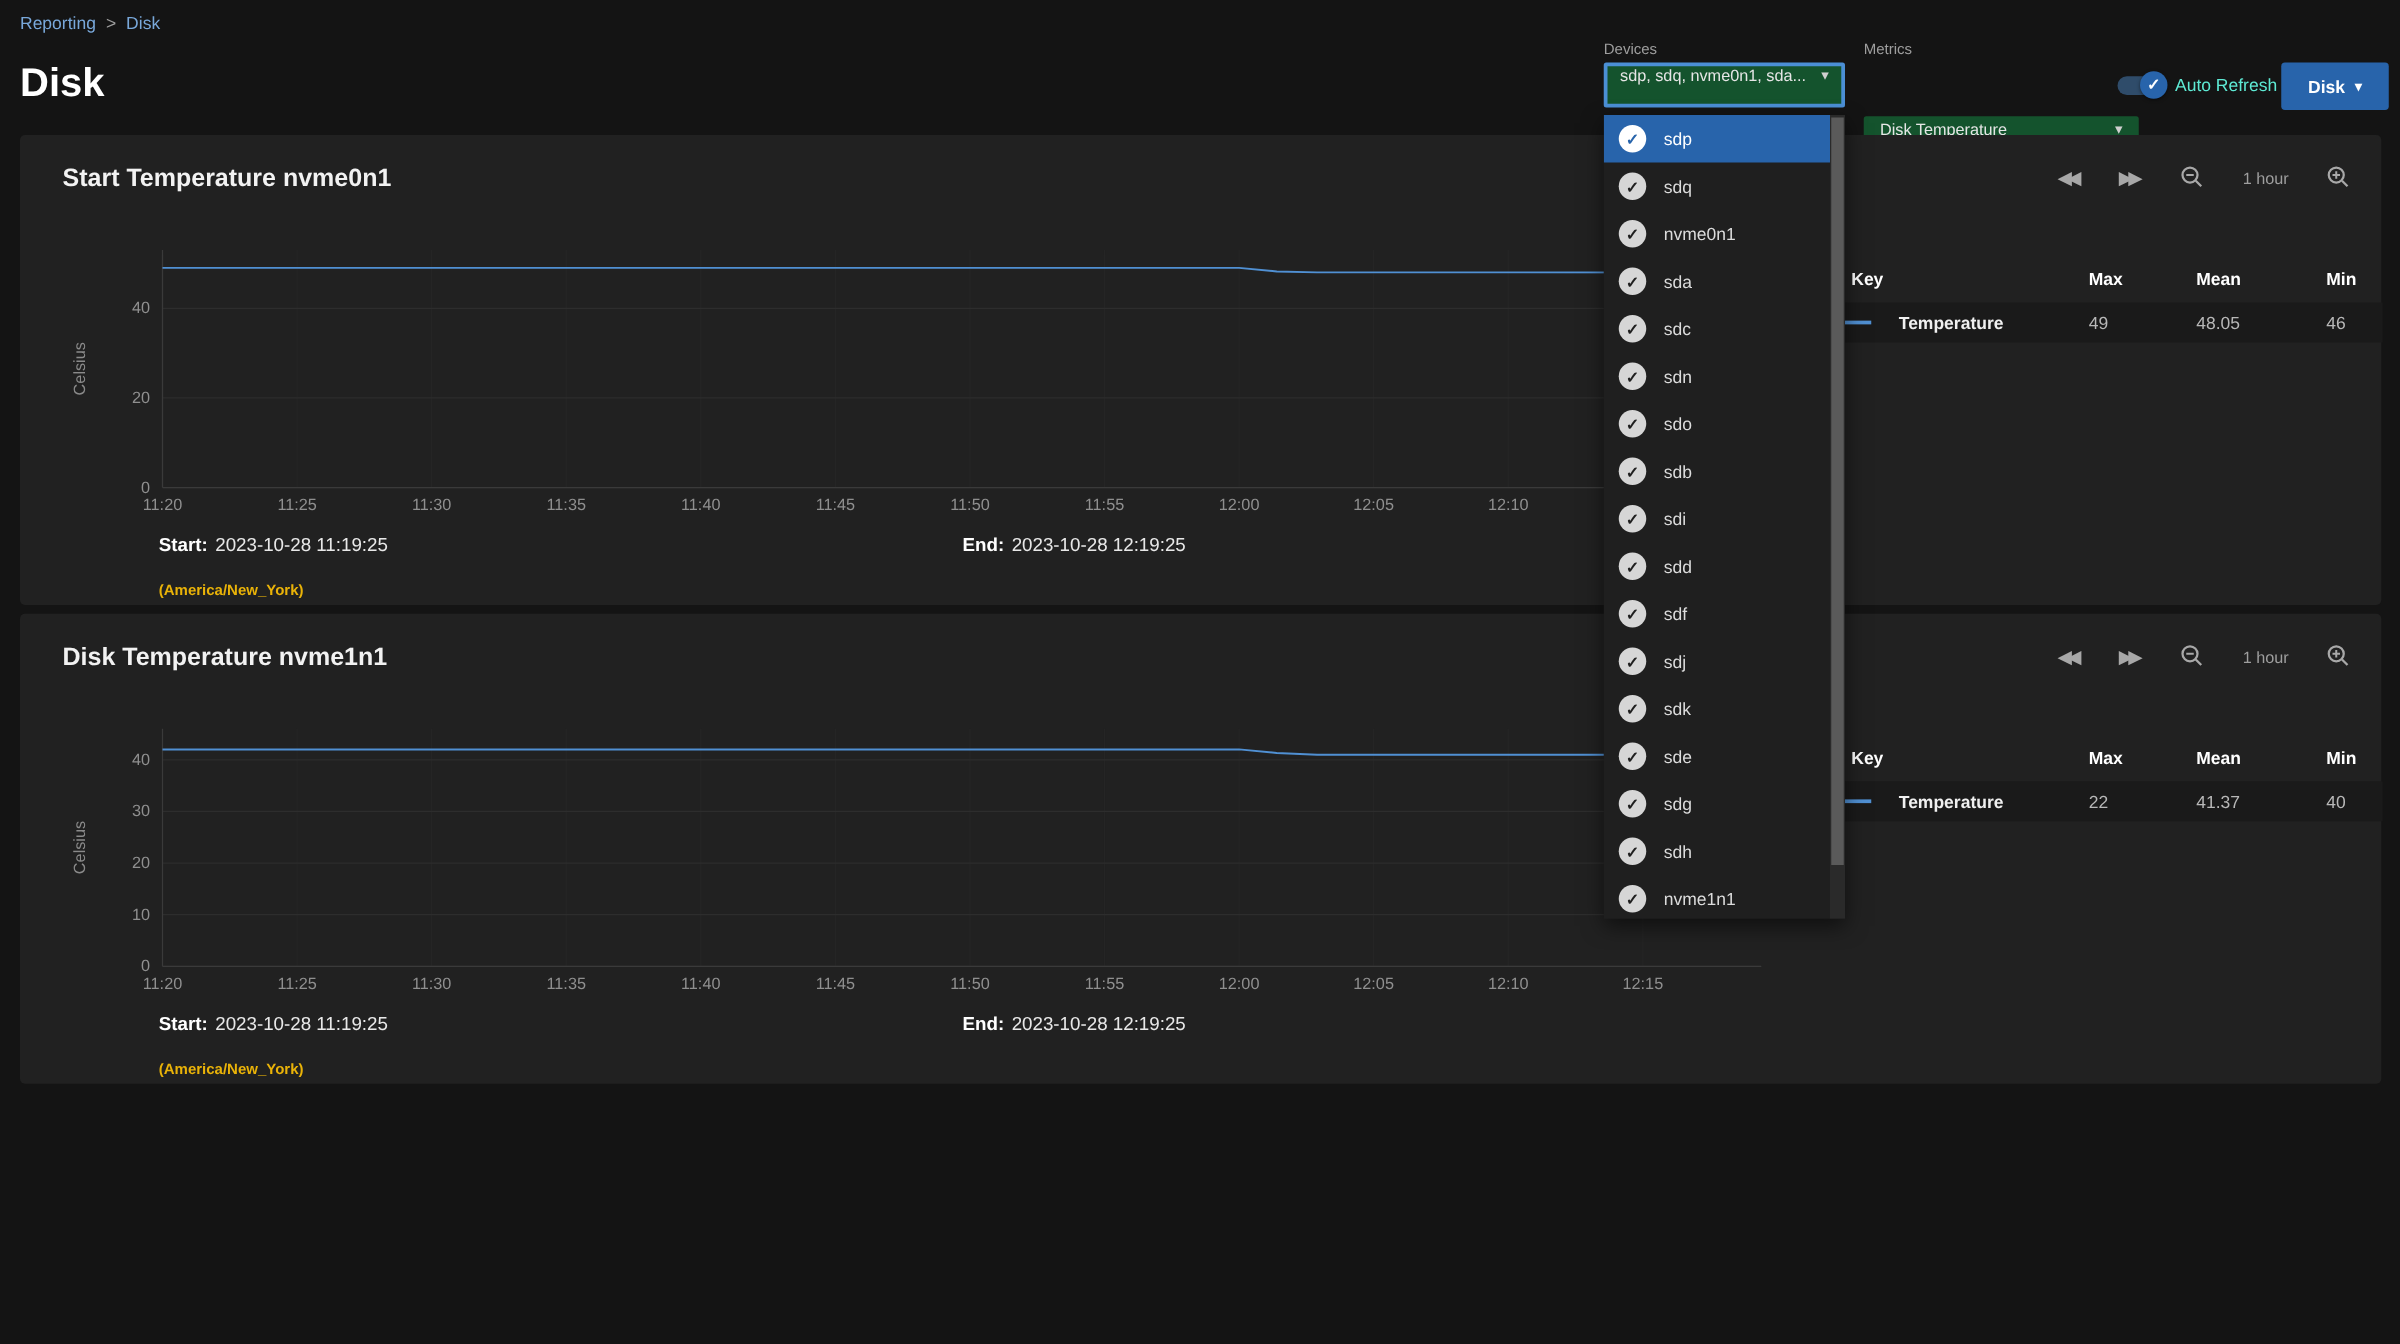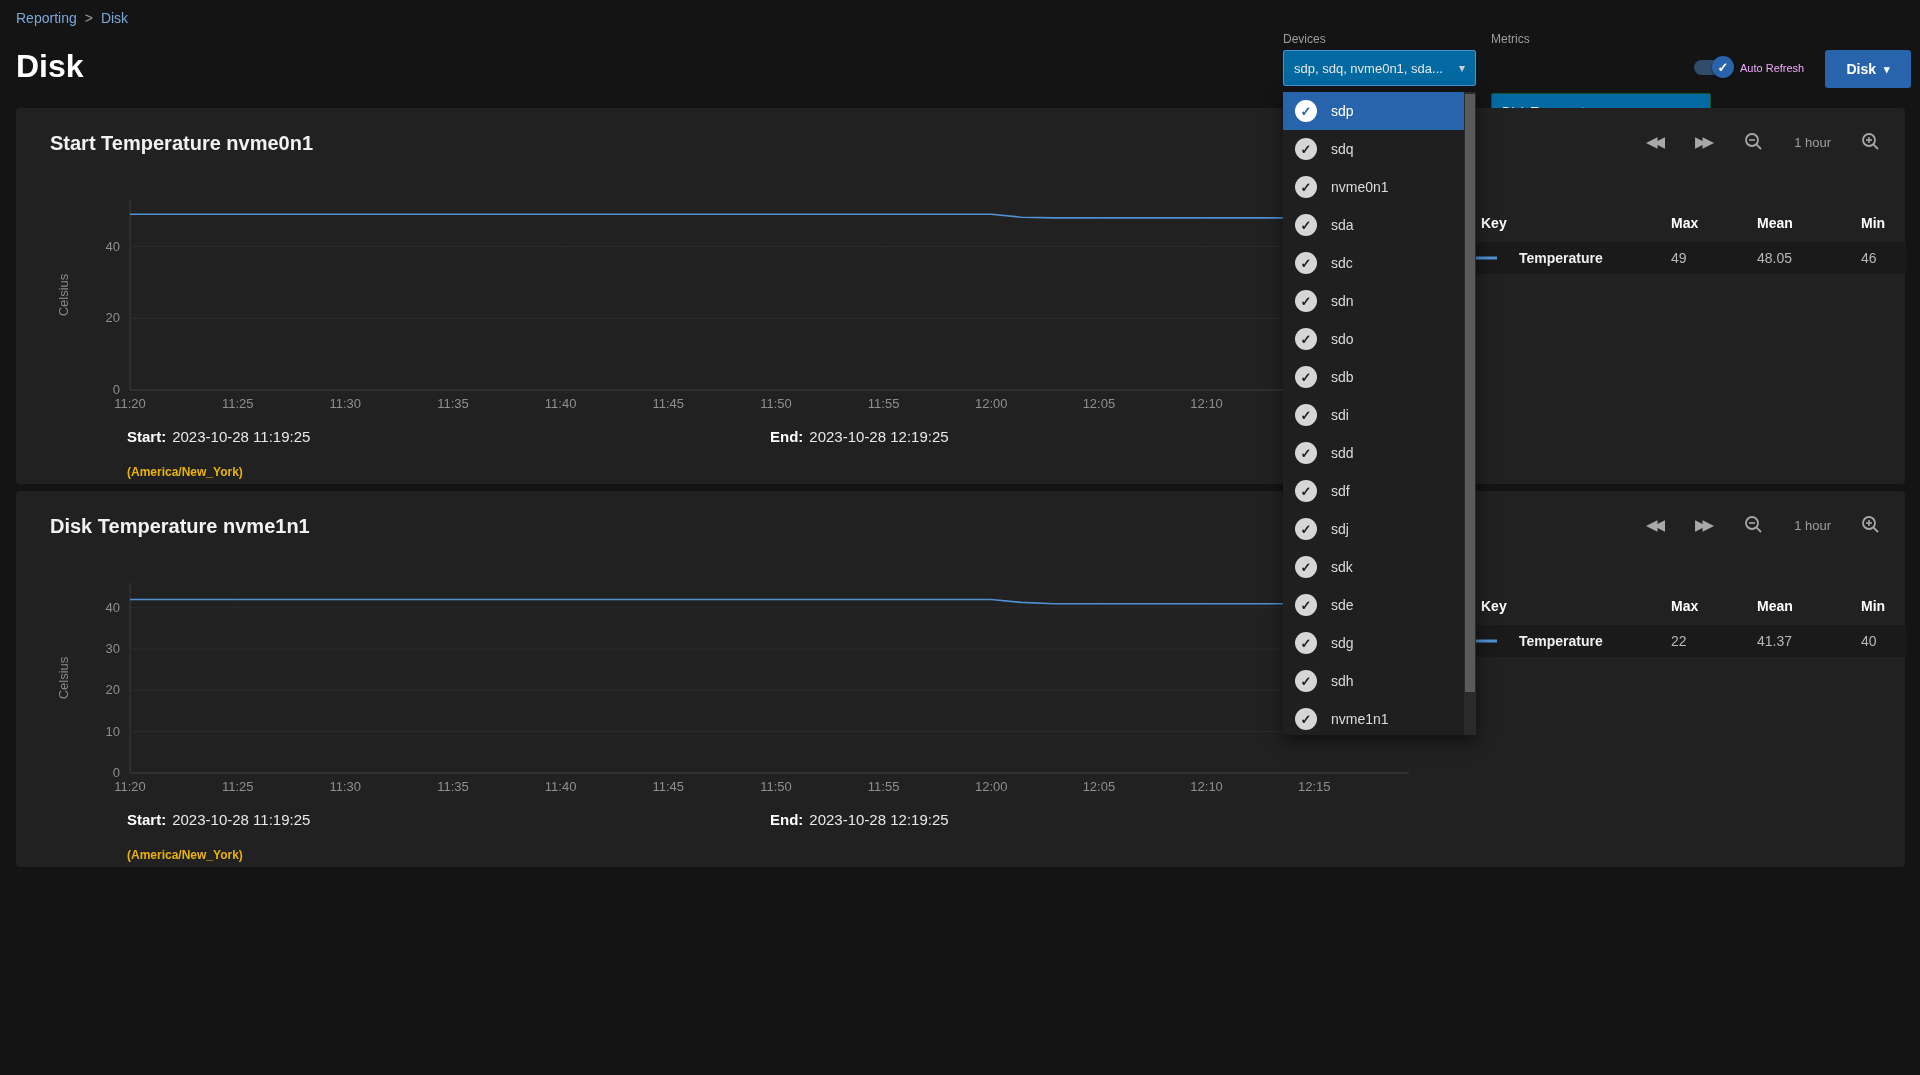--- a/index.html
+++ b/index.html
@@ -13,38 +13,38 @@
   }
   
   .breadcrumb { position:absolute; top:10px; left:16px; font-size:14px; display:flex; gap:8px; align-items:flex-end;}
   .breadcrumb a { color:#79a8da; text-decoration:none; cursor:pointer;}
   .breadcrumb .sep { color:#9e9e9e; }
   .page-title { position:absolute; top:48px; left:16px; font-size:32px; font-weight:bold; color:#ffffff; }
 
   
   .field-label { position:absolute; font-size:12px; color:#9e9e9e; }
   .select-box {
-    position:absolute; height:36px; background:#0369a1; border:1px solid #14532d;
-    display:flex; align-items:center; padding:0 10px; font-size:13px; color:#e6e6e6;
+    position:absolute; height:36px; background:#14532d; border:3px solid #14532d;
+    display:flex; align-items:flex-start; padding:0 10px; font-size:13px; color:#e6e6e6;
     cursor:pointer; border-radius:2px;
   }
   .select-box .caret { margin-left:auto; color:#cfcfcf; font-size:12px; padding-left:8px; }
   #devices-select { left:1283px; top:50px; width:193px; border-color:#4b8fd5; }
   #metrics-select { left:1491px; top:50px; width:220px;margin-top:43px; }
   #devices-label  { left:1283px; top:32px; }
   #metrics-label  { left:1491px; top:32px; }
 
   .auto-refresh { position:absolute; left:1694px; top:60px; display:flex; align-items:center; gap:10px; cursor:pointer;}
   .toggle-track { position:relative; width:36px; height:15px; border-radius:8px; background:rgba(80,144,211,0.45); }
   .toggle-knob  {
     position:absolute; right:-4px; top:-4px; width:22px; height:22px; border-radius:50%;
     background:#2864ab; color:#ffffff; font-size:13px; font-weight:bold;
     display:flex; align-items:center; justify-content:center; box-shadow:0 1px 3px rgba(0,0,0,.5);
   }
-  .auto-refresh .lbl { font-size:11px; color:#f0abfc; }
+  .auto-refresh .lbl { font-size:14px; color:#5eead4; }
 
   .disk-button {
     position:absolute; left:1825px; top:50px; height:38px; width:86px;
     background:#2864ab; color:#fff; border:none; border-radius:3px;
     font-family:inherit; font-size:14px; font-weight:bold; cursor:pointer;
     display:flex; align-items:center; justify-content:center; gap:8px;
   }
   .disk-button .caret { font-size:11px; }
 
   

